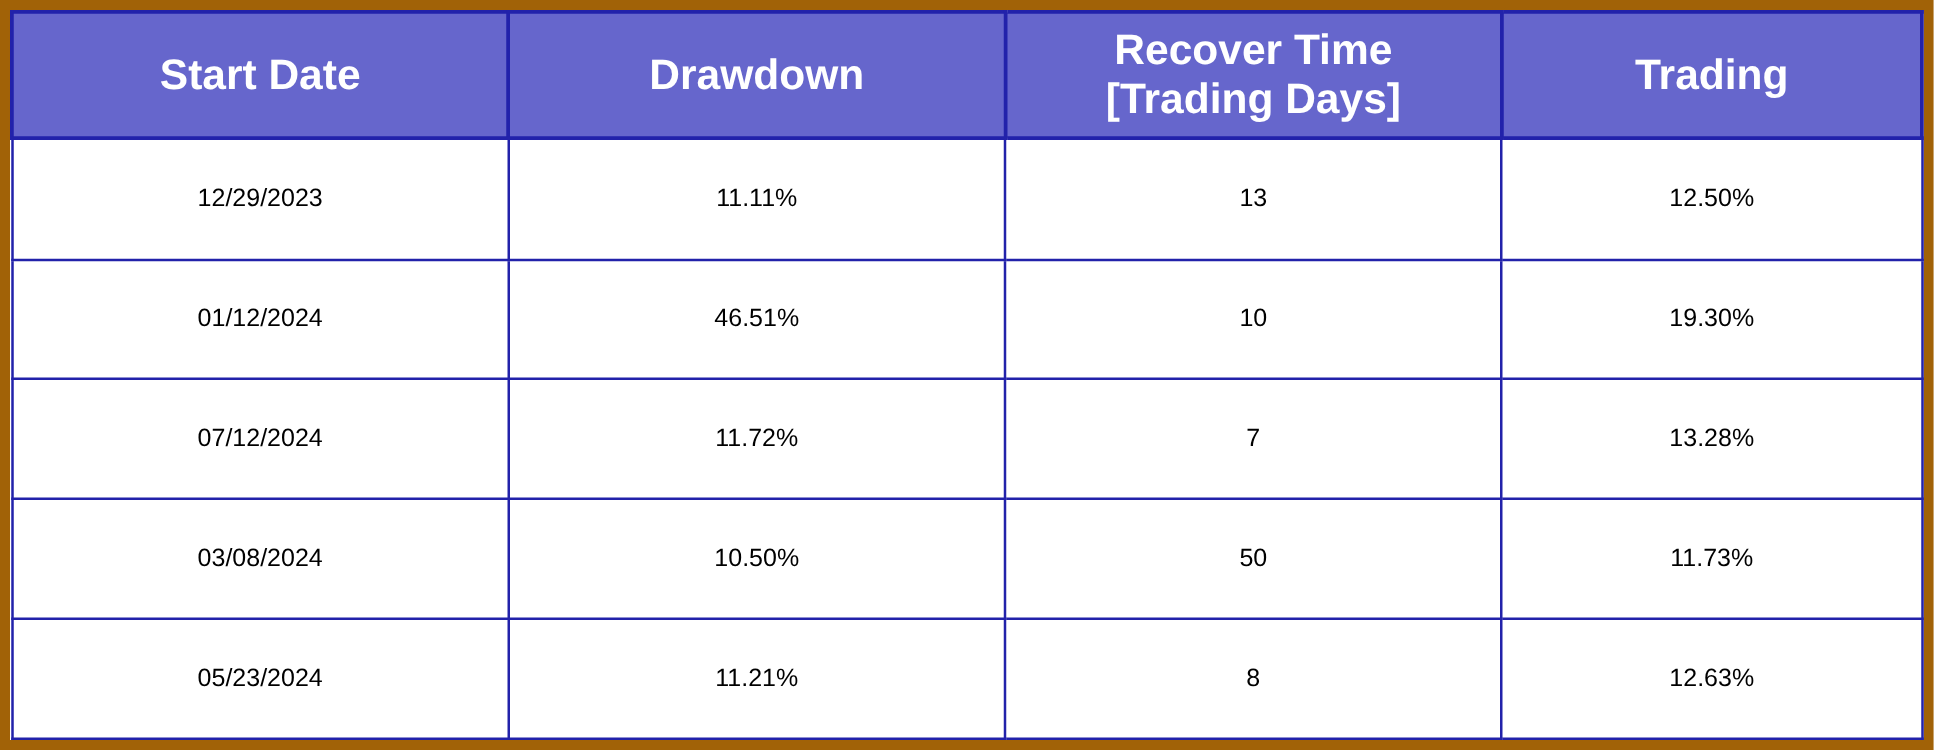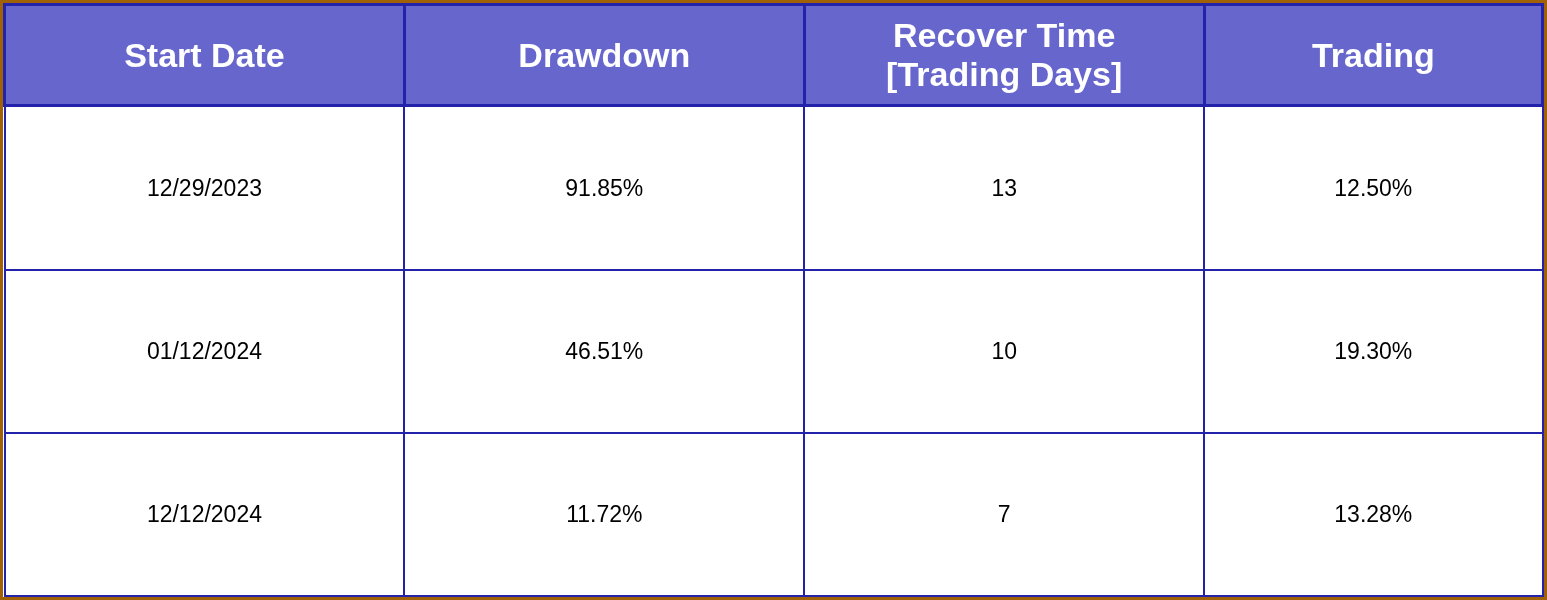--- a/index.html
+++ b/index.html
@@ -14,21 +14,21 @@
       justify-content: center;
       align-items: center;
       width: 1547px;
       height: 600px;
       font-family: Arial, sans-serif;
     }
 
     .table-wrapper {
       width: 1547px;
       height: 600px;
-      border: 3px solid #a16207;
+      border: 8px solid #a16207;
     }
 
     table {
       width: 100%;
       height: 100%;
       border-collapse: collapse;
       table-layout: fixed;
     }
 
     thead tr th {
@@ -38,21 +38,21 @@
       font-size: 34px;
       text-align: center;
       vertical-align: middle;
       border: 3px solid #2222aa;
       padding: 10px;
     }
 
     tbody tr td {
       background-color: #ffffff;
       color: #000000;
-      font-size: 23px;
+      font-size: 20px;
       text-align: center;
       vertical-align: middle;
       border: 2px solid #2222aa;
       padding: 8px;
     }
 
     col.start-date { width: 26%; }
     col.drawdown { width: 26%; }
     col.recover-time { width: 26%; }
     col.return { width: 22%; }
@@ -73,31 +73,43 @@
         <th>Start Date</th>
         <th>Drawdown</th>
         <th style="white-space: pre-line;">Recover Time
 [Trading Days]</th>
         <th>Trading</th>
       </tr>
     </thead>
     <tbody id="table-body">
     <tr>
           <td>12/29/2023</td>
-          <td>91.85%</td>
+          <td>11.11%</td>
           <td>13</td>
           <td>12.50%</td>
         </tr>
         <tr>
           <td>01/12/2024</td>
           <td>46.51%</td>
           <td>10</td>
           <td>19.30%</td>
         </tr>
         <tr>
-          <td>12/12/2024</td>
+          <td>07/12/2024</td>
           <td>11.72%</td>
           <td>7</td>
           <td>13.28%</td>
+        </tr>
+        <tr>
+          <td>03/08/2024</td>
+          <td>10.50%</td>
+          <td>50</td>
+          <td>11.73%</td>
+        </tr>
+        <tr>
+          <td>05/23/2024</td>
+          <td>11.21%</td>
+          <td>8</td>
+          <td>12.63%</td>
         </tr>
       </tbody>
   </table>
 </div>
 
 </body></html>

